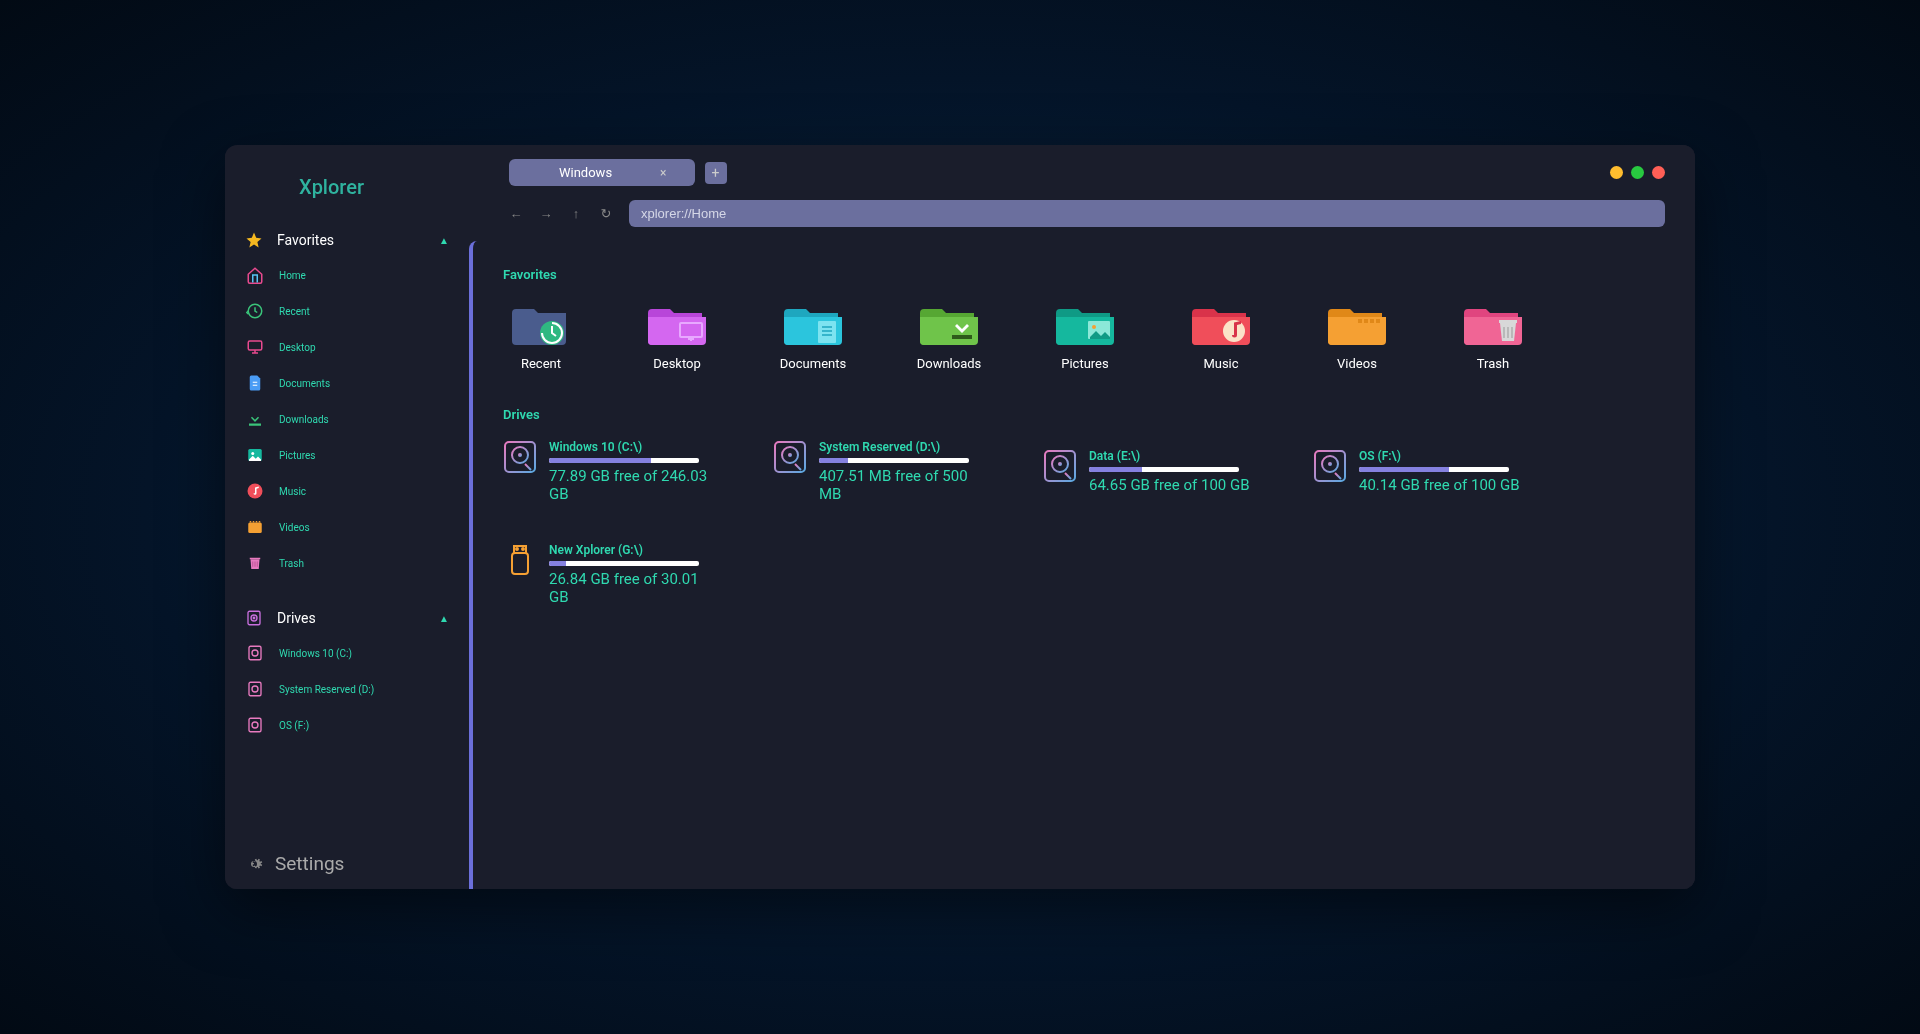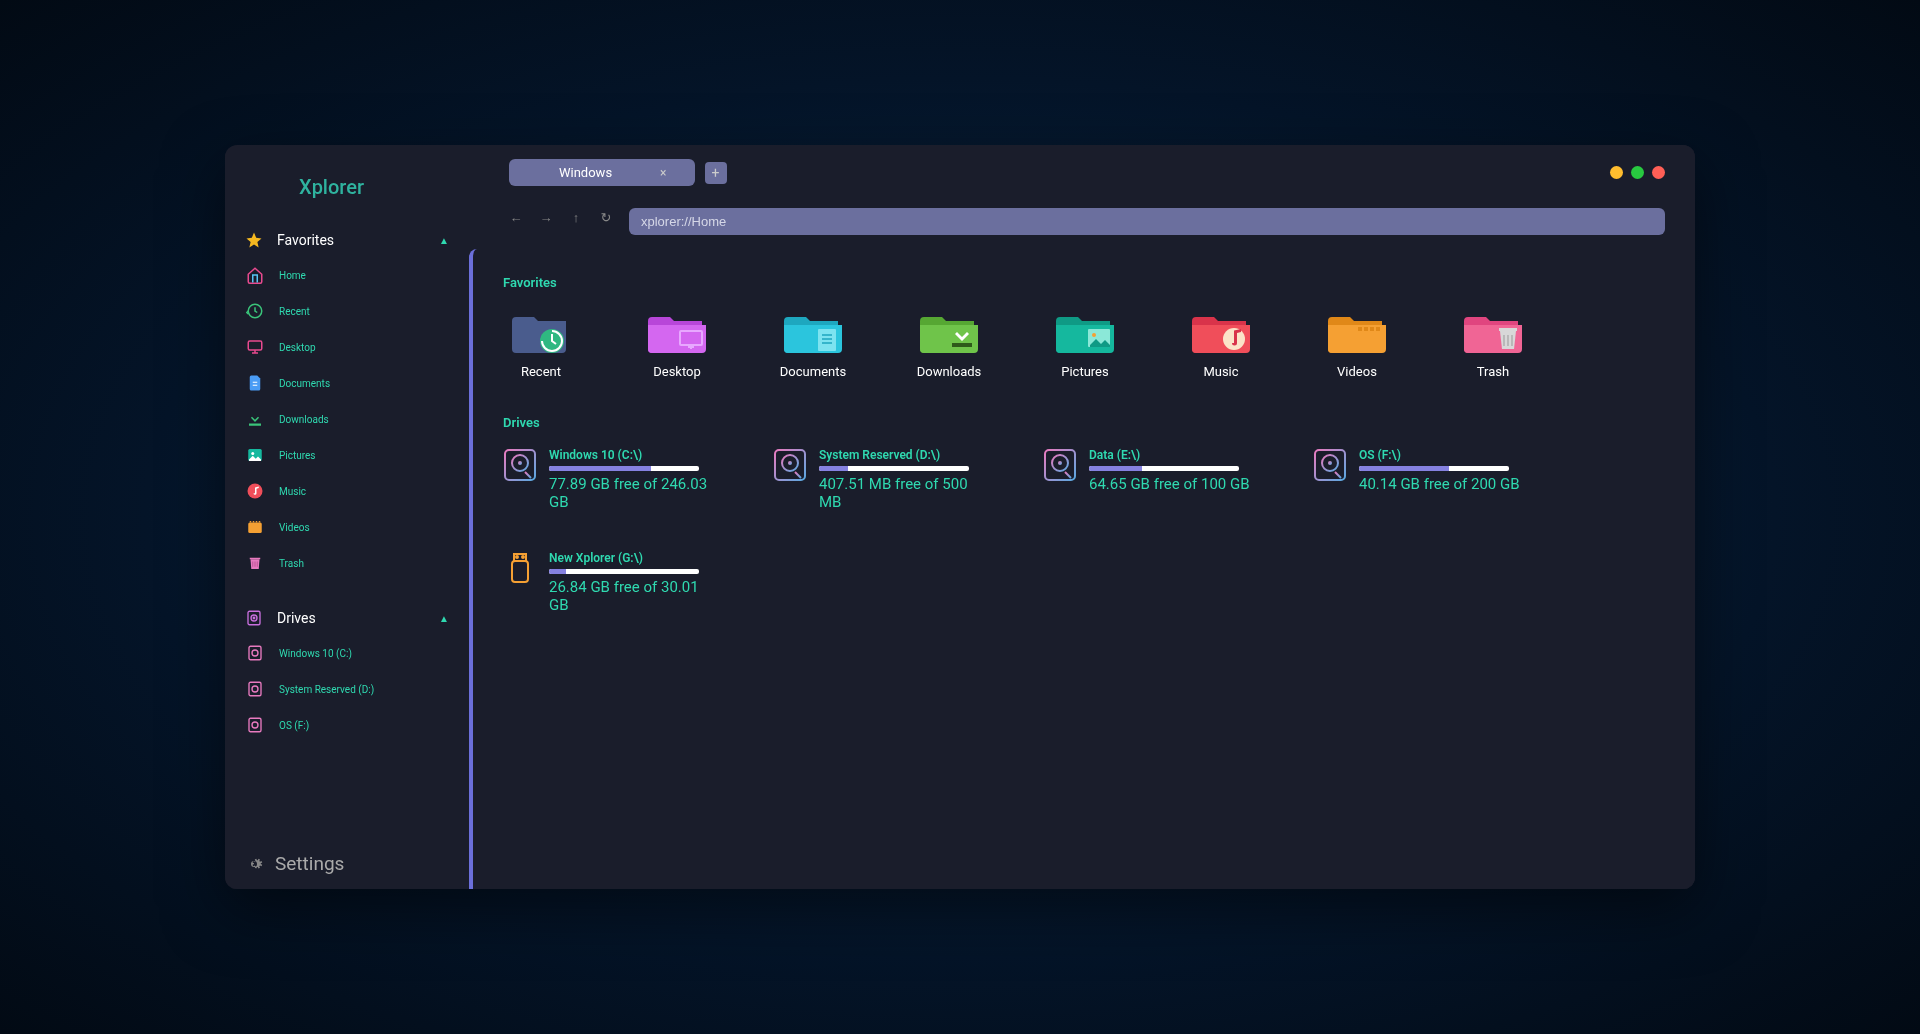--- a/index.html
+++ b/index.html
@@ -58,33 +58,33 @@
   display:flex; align-items:center; justify-content:center;
   color:#ccc; cursor:pointer; font-size:14px;
 }
 .traffic { margin-left:auto; display:flex; gap:8px; margin-right:10px; }
 .traffic span { width:13px; height:13px; border-radius:50%; display:inline-block; }
 .tl-y{background:#ffbd2e;} .tl-g{background:#28c940;} .tl-r{background:#ff5f56;}
 .pathbar { display:flex; align-items:center; gap:16px; padding:0 30px 14px 40px; }
 .navbtn { color:#888; font-size:13px; cursor:pointer; width:14px; text-align:center; }
 .path-input {
   flex:1; background:#6b6f9e; color:#d5d7e7; border:none;
-  border-radius:6px; padding:6px 12px; font-size:13px; outline:none;margin-top:8px;
+  border-radius:6px; padding:6px 12px; font-size:13px; outline:none;
 }
 .content {
   flex:1; border-left:4px solid #6b6fda; border-radius:8px 0 0 0;
   background:#1a1d2b; margin-left:0; padding:20px 30px;
   overflow:auto;
 }
 .sect-label { color:#2fd9b0; font-size:13px; font-weight:600; margin:6px 0 18px 0; }
 .fav-grid { display:flex; flex-wrap:wrap; gap:40px 60px; margin-bottom:36px; }
 .fav-item { display:flex; flex-direction:column; align-items:center; gap:8px; cursor:pointer; width:76px; }
 .fav-item .licon { width:60px; height:48px; display:flex; align-items:center; justify-content:center; }
 .fav-item .label { color:#fff; font-size:13px; text-align:center; }
-.drives { display:flex; flex-wrap:wrap; gap:40px 60px; }
+.drives { display:flex; flex-wrap:wrap; gap:40px 60px;align-items:center; }
 .drive { display:flex; gap:12px; cursor:pointer; width:210px; }
 .drive-ic { width:34px; height:34px; }
 .drive-info { display:flex; flex-direction:column; gap:4px; flex:1; }
 .drive-name { color:#2fd9b0; font-size:12px; font-weight:600; }
 .drive-bar { height:5px; width:150px; background:#fff; border-radius:2px; overflow:hidden; }
 .drive-bar .fill { height:100%; background:#8581e0; }
 .drive-free { color:#2fd9b0; font-size:15px; }
 svg { display:block; }
 </style>
 </head>
@@ -444,21 +444,21 @@
                 <circle cx="17" cy="15" r="8" fill="none" stroke="url(#g)" stroke-width="2"></circle>
                 <circle cx="17" cy="15" r="2" fill="url(#g)"></circle>
                 <path stroke="url(#g)" stroke-width="2" d="M22 24l6 6"></path>
               </svg>
             </div>
     <div class="drive-info">
       <span class="drive-name">OS (F:\)</span>
       <div class="drive-bar">
                 <div class="fill" style="width:60%"></div>
               </div>
-      <span class="drive-free">40.14 GB free of 200 GB</span>
+      <span class="drive-free">40.14 GB free of 100 GB</span>
     </div>
           </div>
           <div class="drive">
             <div class="drive-ic">
               <svg width="34" height="34" viewBox="0 0 34 34" fill="none" stroke="#f5a033" stroke-width="2">
                 <rect x="11" y="3" width="12" height="7"></rect>
                 <rect x="9" y="10" width="16" height="21" rx="3"></rect>
                 <circle cx="14" cy="6" r="1" fill="#f5a033"></circle>
                 <circle cx="20" cy="6" r="1" fill="#f5a033"></circle>
               </svg>

